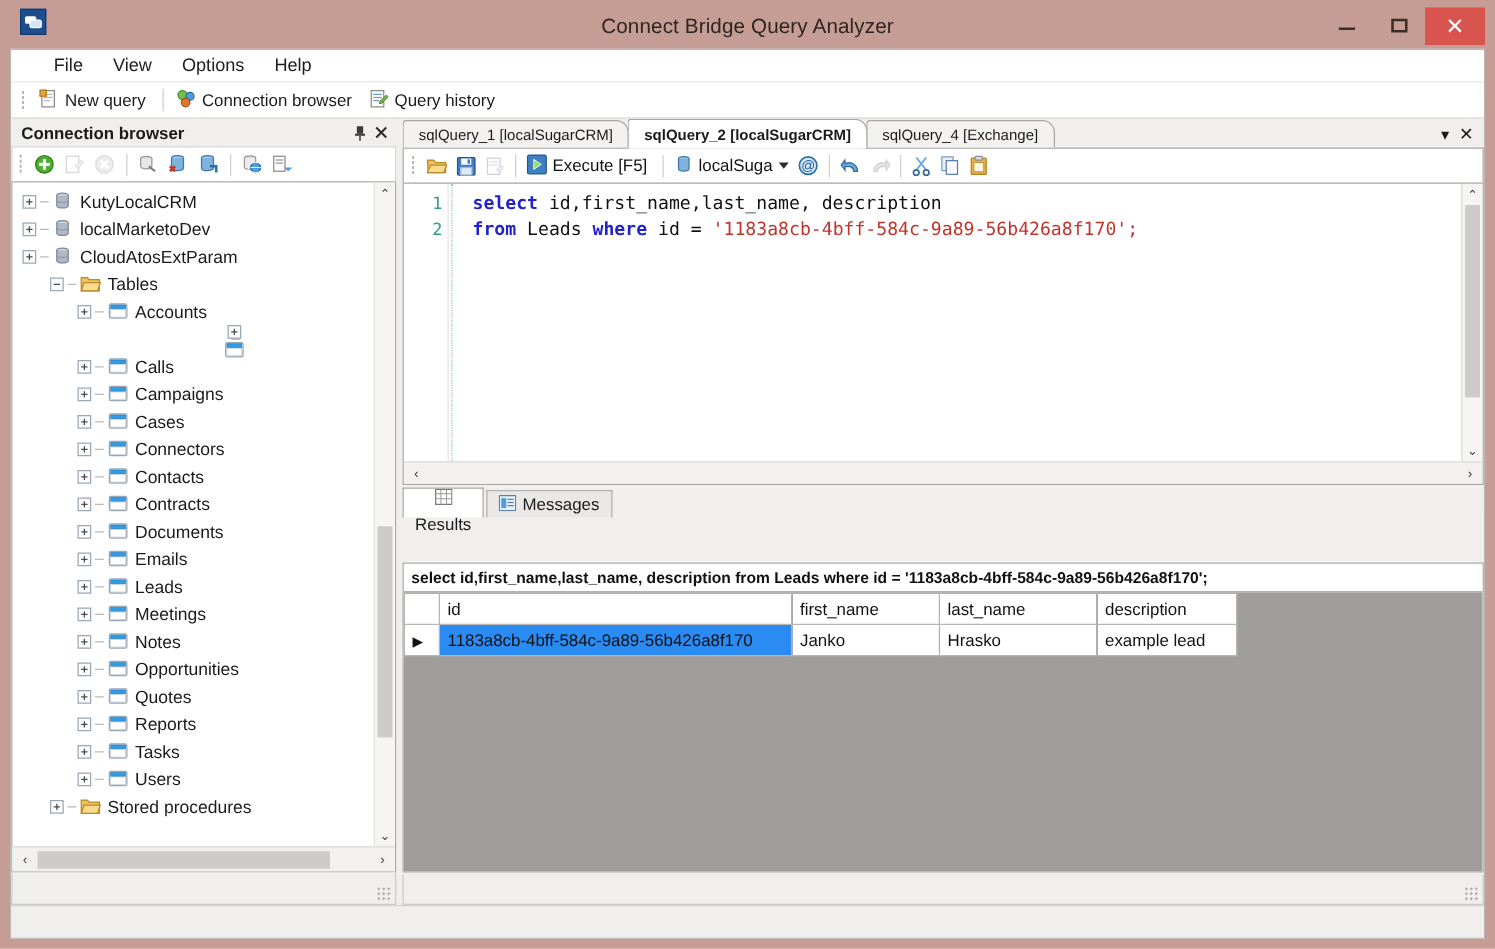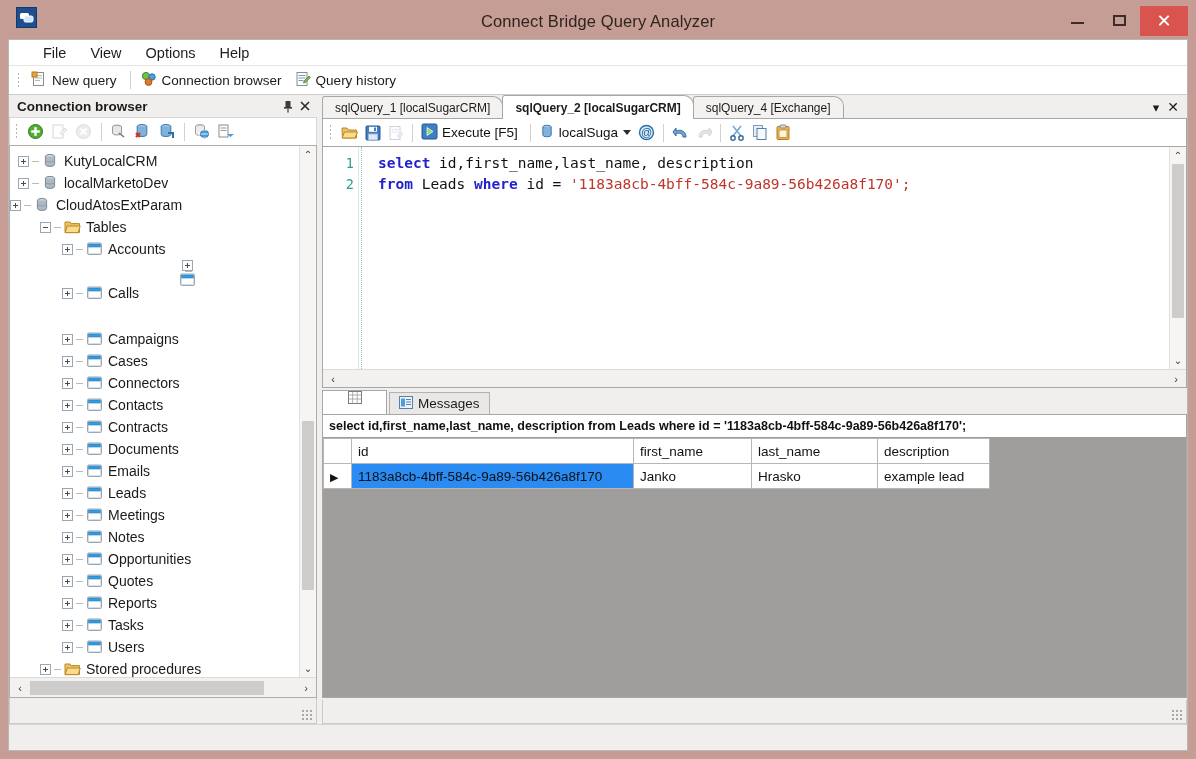--- a/index.html
+++ b/index.html
@@ -303,20 +303,21 @@
     background: #e9e8e7;
   }
   .rtab.active { background: #ffffff; border-color: #a9a7a5; height: 24px; flex-direction: column; }
 
   
   #results-wrap {
     flex: 1; min-height: 0;
     border: 1px solid #a9a7a5; background: #ffffff;
     display: flex; flex-direction: column;
     overflow: hidden;
+    margin-top: 36px;
   }
   #res-query-line {
     flex: none; height: 23px; display: flex; align-items: center;
     padding: 0 6px; font-size: 12.5px; font-weight: bold; color: #111;
     white-space: nowrap; overflow: hidden;
     border-bottom: 1px solid #9d9b99;
     background: #ffffff;
   }
   #grid-area { flex: 1; min-height: 0; background: #9f9e9c; padding: 0; overflow: hidden; }
   table#result-grid { border-collapse: collapse; table-layout: fixed; }
@@ -518,21 +519,21 @@
                 <div class="tnode" style="padding-left: 8px;">
                   <span class="expander plus"></span>
                   <span class="dash"></span>
                   <span class="tico" style="margin-left: 3px;"><svg width="17" height="16" viewBox="0 0 17 16">
                       <ellipse cx="8" cy="3.4" rx="4.6" ry="2" fill="#cfd6dd" stroke="#7d8a97"></ellipse>
                       <path d="M3.4 3.4 v8 a4.6 2 0 0 0 9.2 0 V3.4" fill="#aeb9c4" stroke="#7d8a97"></path>
                       <path d="M3.4 7 a4.6 2 0 0 0 9.2 0" fill="none" stroke="#8e9aa6"></path>
                     </svg></span>
                   <span class="tlabel">localMarketoDev</span>
                 </div>
-                <div class="tnode" style="">
+                <div class="tnode" style="padding-left: 8px;">
                   <span class="expander plus"></span>
                   <span class="dash"></span>
                   <span class="tico" style="margin-left: 3px;"><svg width="17" height="16" viewBox="0 0 17 16">
                       <ellipse cx="8" cy="3.4" rx="4.6" ry="2" fill="#cfd6dd" stroke="#7d8a97"></ellipse>
                       <path d="M3.4 3.4 v8 a4.6 2 0 0 0 9.2 0 V3.4" fill="#aeb9c4" stroke="#7d8a97"></path>
                       <path d="M3.4 7 a4.6 2 0 0 0 9.2 0" fill="none" stroke="#8e9aa6"></path>
                     </svg></span>
                   <span class="tlabel">CloudAtosExtParam</span>
                 </div>
                 <div class="tnode" style="padding-left: 30px;">
@@ -567,21 +568,21 @@
                 <div class="tnode" style="padding-left: 52px;">
                   <span class="expander plus"></span>
                   <span class="dash"></span>
                   <span class="tico" style="margin-left: 3px;"><svg width="17" height="16" viewBox="0 0 17 16">
                       <rect x="1.5" y="2" width="14" height="11.5" rx="1.2" fill="#e9eef3" stroke="#9aa7b4"></rect>
                       <rect x="2.6" y="3" width="11.8" height="3" fill="#2f9ce8" stroke="#1f78b8" stroke-width=".5"></rect>
                       <rect x="2.6" y="6.6" width="11.8" height="6" fill="#ffffff" stroke="#b9c4cf" stroke-width=".5"></rect>
                     </svg></span>
                   <span class="tlabel">Calls</span>
                 </div>
-                <div class="tnode" style="padding-left: 52px; margin-top: 24px;">
+                <div class="tnode" style="padding-left: 52px;">
                   <span class="expander plus"></span>
                   <span class="dash"></span>
                   <span class="tico" style="margin-left: 3px;"><svg width="17" height="16" viewBox="0 0 17 16">
                       <rect x="1.5" y="2" width="14" height="11.5" rx="1.2" fill="#e9eef3" stroke="#9aa7b4"></rect>
                       <rect x="2.6" y="3" width="11.8" height="3" fill="#2f9ce8" stroke="#1f78b8" stroke-width=".5"></rect>
                       <rect x="2.6" y="6.6" width="11.8" height="6" fill="#ffffff" stroke="#b9c4cf" stroke-width=".5"></rect>
                     </svg></span>
                   <span class="tlabel">Campaigns</span>
                 </div>
                 <div class="tnode" style="padding-left: 52px;">

